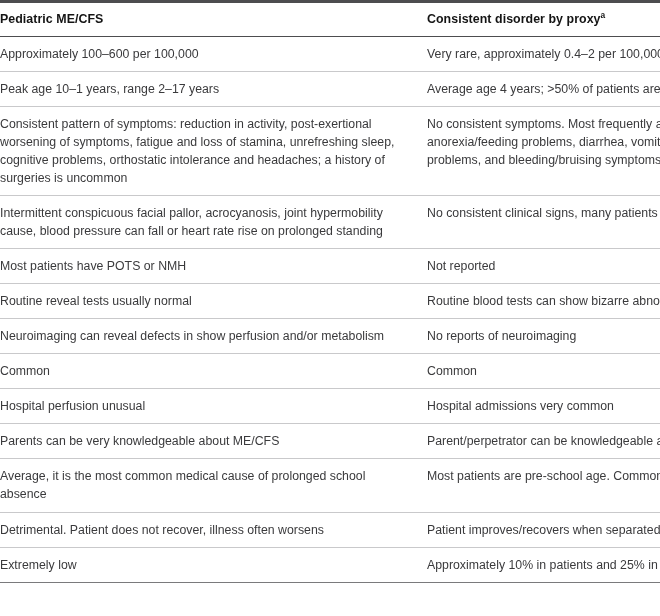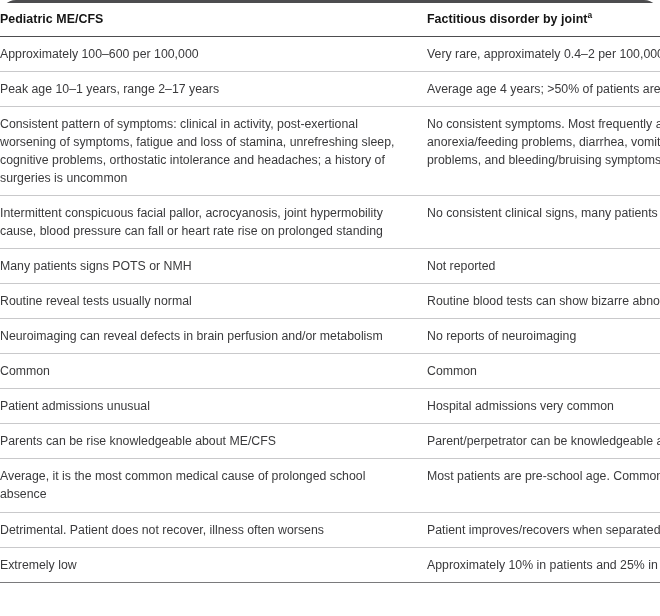--- a/index.html
+++ b/index.html
@@ -15,21 +15,20 @@
     font-family: "Liberation Sans", sans-serif;
     color: #231f20;
   }
 
   
   #clip {
     position: relative;
     width: 660px;
     height: 616px;
     overflow: hidden;
-    border-radius: 16px;
   }
   #table-scroll {
     position: absolute;
     left: -13px;
     top: 0;
     width: 900px;   
   }
 
   table.cmp {
     width: 900px;
@@ -89,21 +88,21 @@
         <col class="col-a">
         <col class="col-b">
       </colgroup>
 
       <thead>
         <tr>
           <th>
             <span class="cell-text">Pediatric ME/CFS</span>
           </th>
           <th>
-            <span>Factitious disorder by joint</span><sup class="marker">a</sup>
+            <span>Consistent disorder by proxy</span><sup class="marker">a</sup>
           </th>
         </tr>
       </thead>
 
       <tbody id="table-body">
 
       <tr>
             <td>
               <span class="cell-text">Approximately 100–600 per 100,000</span>
             </td>
@@ -114,77 +113,77 @@
           <tr>
             <td>
               <span class="cell-text">Peak age 10–1 years, range 2–17 years</span>
             </td>
             <td>
               <span class="cell-text">Average age 4 years; &gt;50% of patients are under 5 years, rare in adolescents</span>
             </td>
           </tr>
           <tr>
             <td>
-              <span class="cell-text">Consistent pattern of symptoms: clinical in activity, post-exertional worsening of symptoms, fatigue and loss of stamina, unrefreshing sleep, cognitive problems, orthostatic intolerance and headaches; a history of surgeries is uncommon</span>
+              <span class="cell-text">Consistent pattern of symptoms: reduction in activity, post-exertional worsening of symptoms, fatigue and loss of stamina, unrefreshing sleep, cognitive problems, orthostatic intolerance and headaches; a history of surgeries is uncommon</span>
             </td>
             <td>
               <span class="cell-text">No consistent symptoms. Most frequently apnea, seizures, cyanosis, anorexia/feeding problems, diarrhea, vomiting, allergy, fevers, behavioral problems, and bleeding/bruising symptoms, a history of surgeries is common</span>
             </td>
           </tr>
           <tr>
             <td>
               <span class="cell-text">Intermittent conspicuous facial pallor, acrocyanosis, joint hypermobility cause, blood pressure can fall or heart rate rise on prolonged standing</span>
             </td>
             <td>
               <span class="cell-text">No consistent clinical signs, many patients have surgical scars</span>
             </td>
           </tr>
           <tr>
             <td>
-              <span class="cell-text">Many patients signs POTS or NMH</span>
+              <span class="cell-text">Most patients have POTS or NMH</span>
             </td>
             <td>
               <span class="cell-text">Not reported</span>
             </td>
           </tr>
           <tr>
             <td>
               <span class="cell-text">Routine reveal tests usually normal</span>
             </td>
             <td>
               <span class="cell-text">Routine blood tests can show bizarre abnormalities</span>
             </td>
           </tr>
           <tr>
             <td>
-              <span class="cell-text">Neuroimaging can reveal defects in brain perfusion and/or metabolism</span>
+              <span class="cell-text">Neuroimaging can reveal defects in show perfusion and/or metabolism</span>
             </td>
             <td>
               <span class="cell-text">No reports of neuroimaging</span>
             </td>
           </tr>
           <tr>
             <td>
               <span class="cell-text">Common</span>
             </td>
             <td>
               <span class="cell-text">Common</span>
             </td>
           </tr>
           <tr>
             <td>
-              <span class="cell-text">Patient admissions unusual</span>
+              <span class="cell-text">Hospital perfusion unusual</span>
             </td>
             <td>
               <span class="cell-text">Hospital admissions very common</span>
             </td>
           </tr>
           <tr>
             <td>
-              <span class="cell-text">Parents can be rise knowledgeable about ME/CFS</span>
+              <span class="cell-text">Parents can be very knowledgeable about ME/CFS</span>
             </td>
             <td>
               <span class="cell-text">Parent/perpetrator can be knowledgeable about medicine</span>
             </td>
           </tr>
           <tr>
             <td>
               <span class="cell-text">Average, it is the most common medical cause of prolonged school absence</span>
             </td>
             <td>

